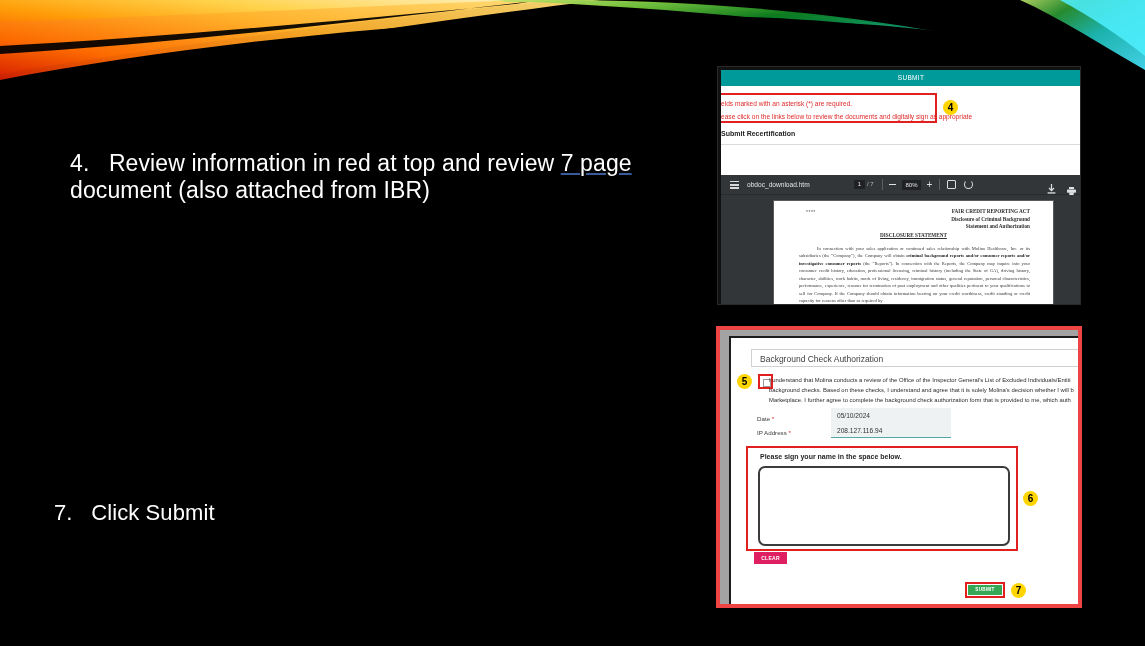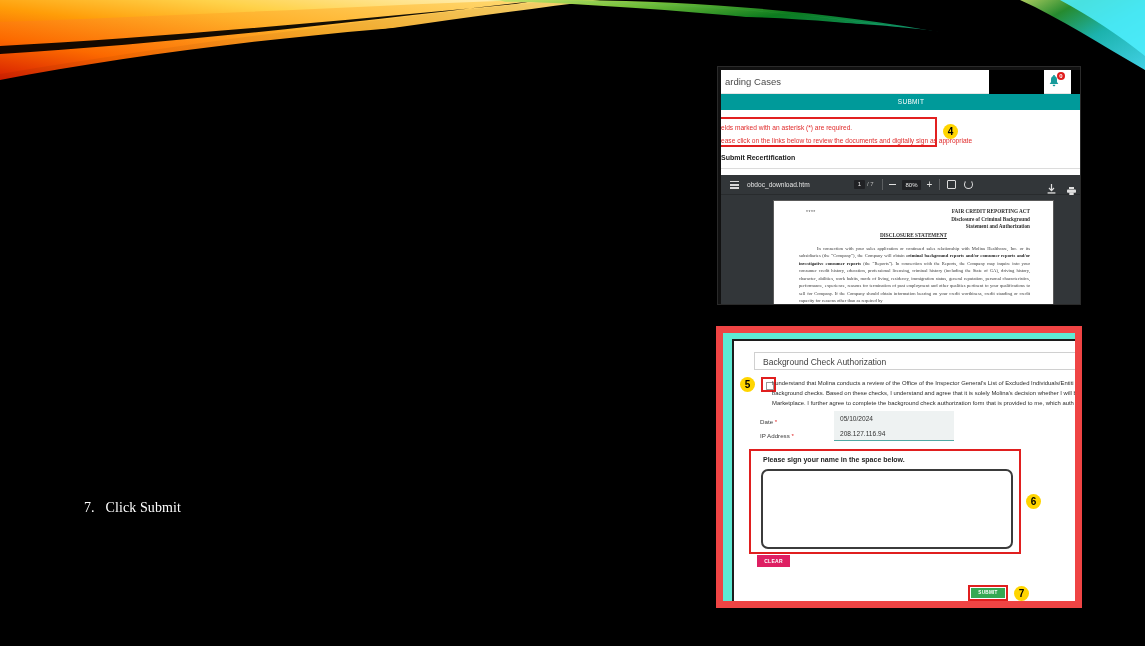--- a/index.html
+++ b/index.html
@@ -37,21 +37,21 @@
     font-size: 23px; line-height: 1.16;
   }
   .b4 .hl {
     text-decoration: underline;
     text-decoration-color: #3b5a9a;
     text-decoration-thickness: 2px;
     text-underline-offset: 2px;
   }
   .b5 { left: 70px; top: 423px; width: 600px; font-size: 21.5px; }
   .b6 { left: 70px; top: 462px; width: 600px; font-size: 21.5px; }
-  .b7 { left: 84px; top: 500px; width: 600px; font-size: 14px; font-family: Liberation Serif, serif; }
+  .b7 { left: 54px; top: 500px; width: 600px; font-size: 22px; }
 
   
   .shot-top {
     position: absolute;
     left: 717px; top: 66px;
     width: 364px; height: 239px;
     background: #111111;
     border: 1px solid #2a2a2a;
     overflow: hidden;
   }
@@ -235,22 +235,22 @@
     line-height: 1.62;
     text-indent: 18px;
   }
   .pdf-para b { color: #1f1f1f; }
 
   
   .shot-bot {
     position: absolute;
     left: 716px; top: 326px;
     width: 366px; height: 282px;
-    background: #5eead4;
-    border: 7px solid #ef4444;
+    background: #a3a3a3;
+    border: 4px solid #ef4444;
     overflow: hidden;
   }
   .sb-frame {
     position: absolute; left: 9px; top: 6px;
     width: 352px; height: 270px;
     background: #ffffff;
     border: 2px solid #1c1c1c;
     overflow: hidden;
   }
   .sb-titlebox {
@@ -402,44 +402,35 @@
                C1105,74 1040,54 960,38 C820,10 650,2 505,2 Z" fill="url(#gCool2)" opacity="0.75"></path>
 
       <path d="M1020,0 C1060,18 1100,44 1145,70 L1145,0 Z" fill="url(#gCool2)" opacity="0.9"></path>
       <path d="M1060,0 C1090,16 1120,36 1145,56 L1145,0 Z" fill="#4ff0ff" opacity="0.85"></path>
 
       <path d="M300,96 C420,40 640,12 860,24 C990,32 1090,58 1145,86 L1145,96 Z" fill="#000000"></path>
       <path d="M0,96 L0,80 C180,46 420,18 660,16 C880,14 1030,44 1145,92 L1145,96 Z" fill="#000000"></path>
     </svg>
   </div>
 
+  <div class="bullet-block b4">
+    <span>4.</span>
+    <span>&nbsp;&nbsp;</span><span>Review information in red at top and review </span><span class="hl">7 page</span><span> document (also attached from IBR)</span>
+  </div>
 
 
 
   <div class="bullet-block b7">
     <span>7.</span>
     <span>&nbsp;&nbsp;</span><span>Click Submit</span>
   </div>
 
   <div class="shot-top">
     <div class="st-inner">
 
-      <div class="st-header">
-        <div class="st-title">arding Cases</div>
-        <div class="st-blackbox-a"></div>
-        <div class="st-blackbox-b"></div>
-        <div class="bell">
-          <svg width="12" height="13" viewBox="0 0 12 13">
-            <path d="M6 1 C7.9 1 9 2.4 9 4.3 L9 7 L10.3 9 L1.7 9 L3 7 L3 4.3 C3 2.4 4.1 1 6 1 Z" fill="#179b9b"></path>
-            <rect x="5.2" y="0" width="1.6" height="1.4" fill="#179b9b"></rect>
-            <path d="M4.7 9.7 L7.3 9.7 C7.3 10.7 6.7 11.3 6 11.3 C5.3 11.3 4.7 10.7 4.7 9.7 Z" fill="#179b9b"></path>
-          </svg>
-        </div>
-        <div class="bell-badge">0</div>
-      </div>
 
       <div class="st-submitbar">SUBMIT</div>
 
       <div class="st-body">
         <div class="redbox">
           <div class="red-line rl1">elds marked with an asterisk (*) are required.</div>
           <div class="red-line rl2">ease click on the links below to review the documents and digitally sign as appropriate</div>
         </div>
         <div class="badge badge4">4</div>
         <div class="st-recert">Submit Recertification</div>

